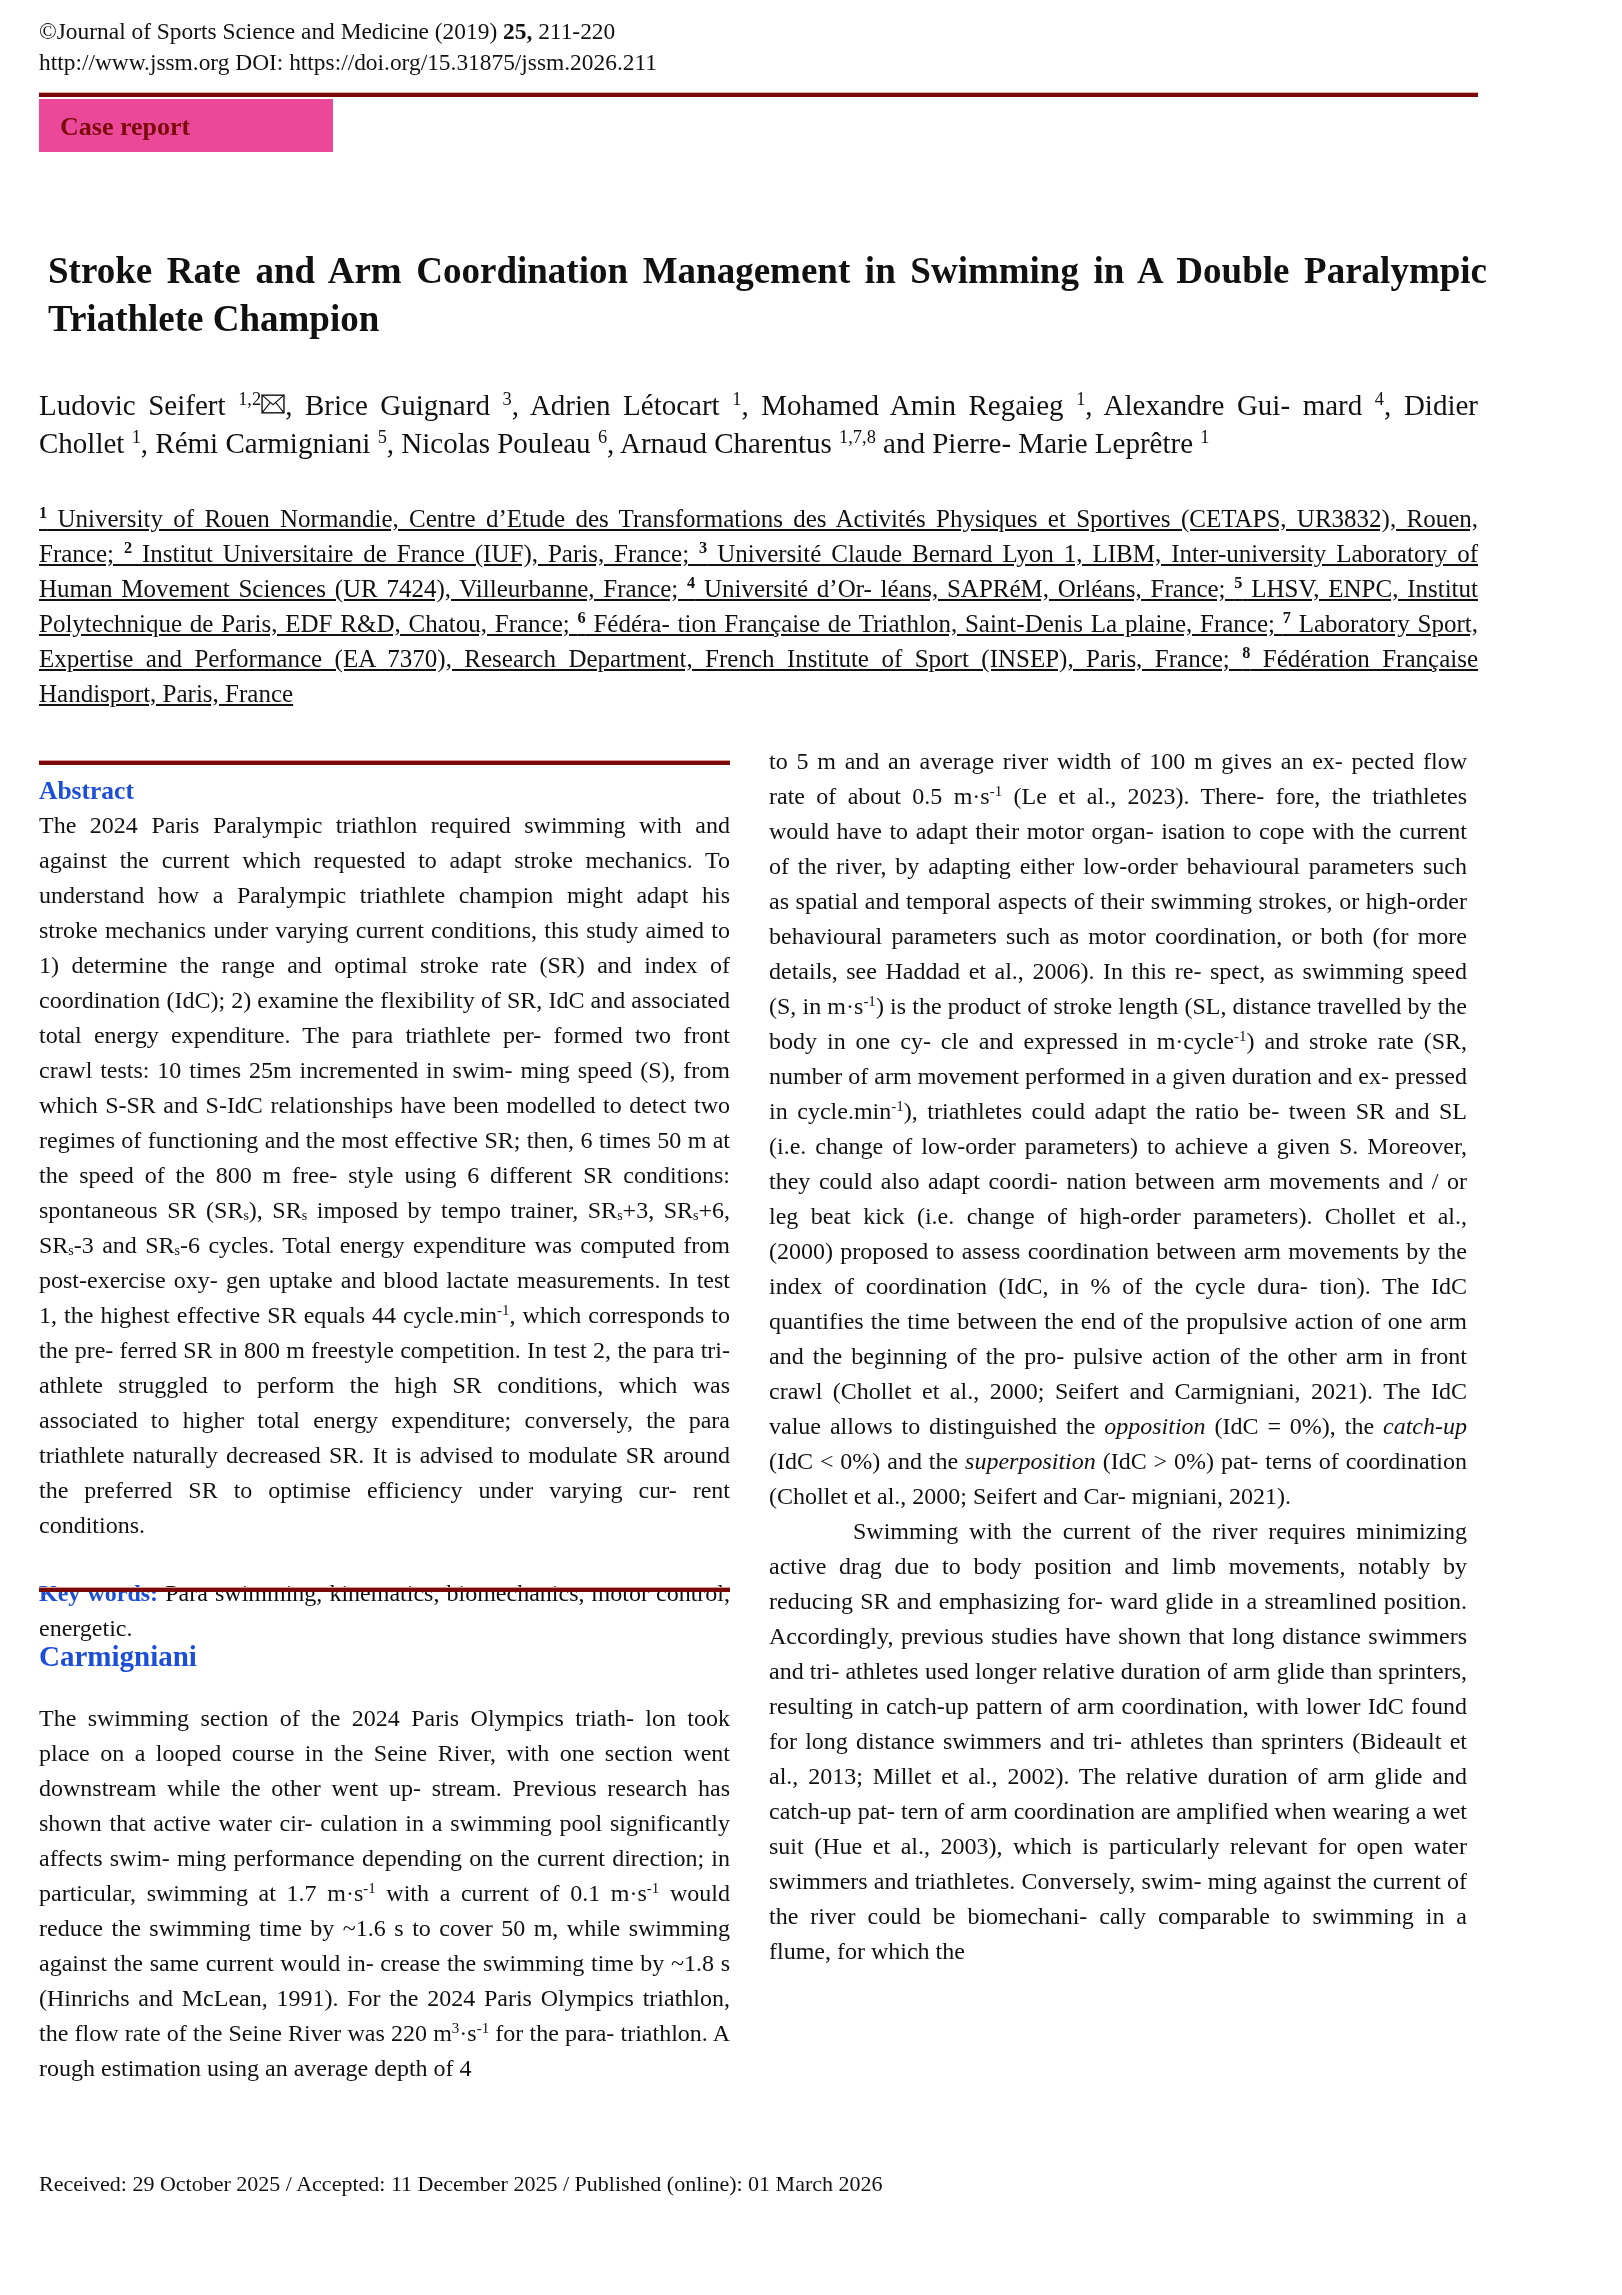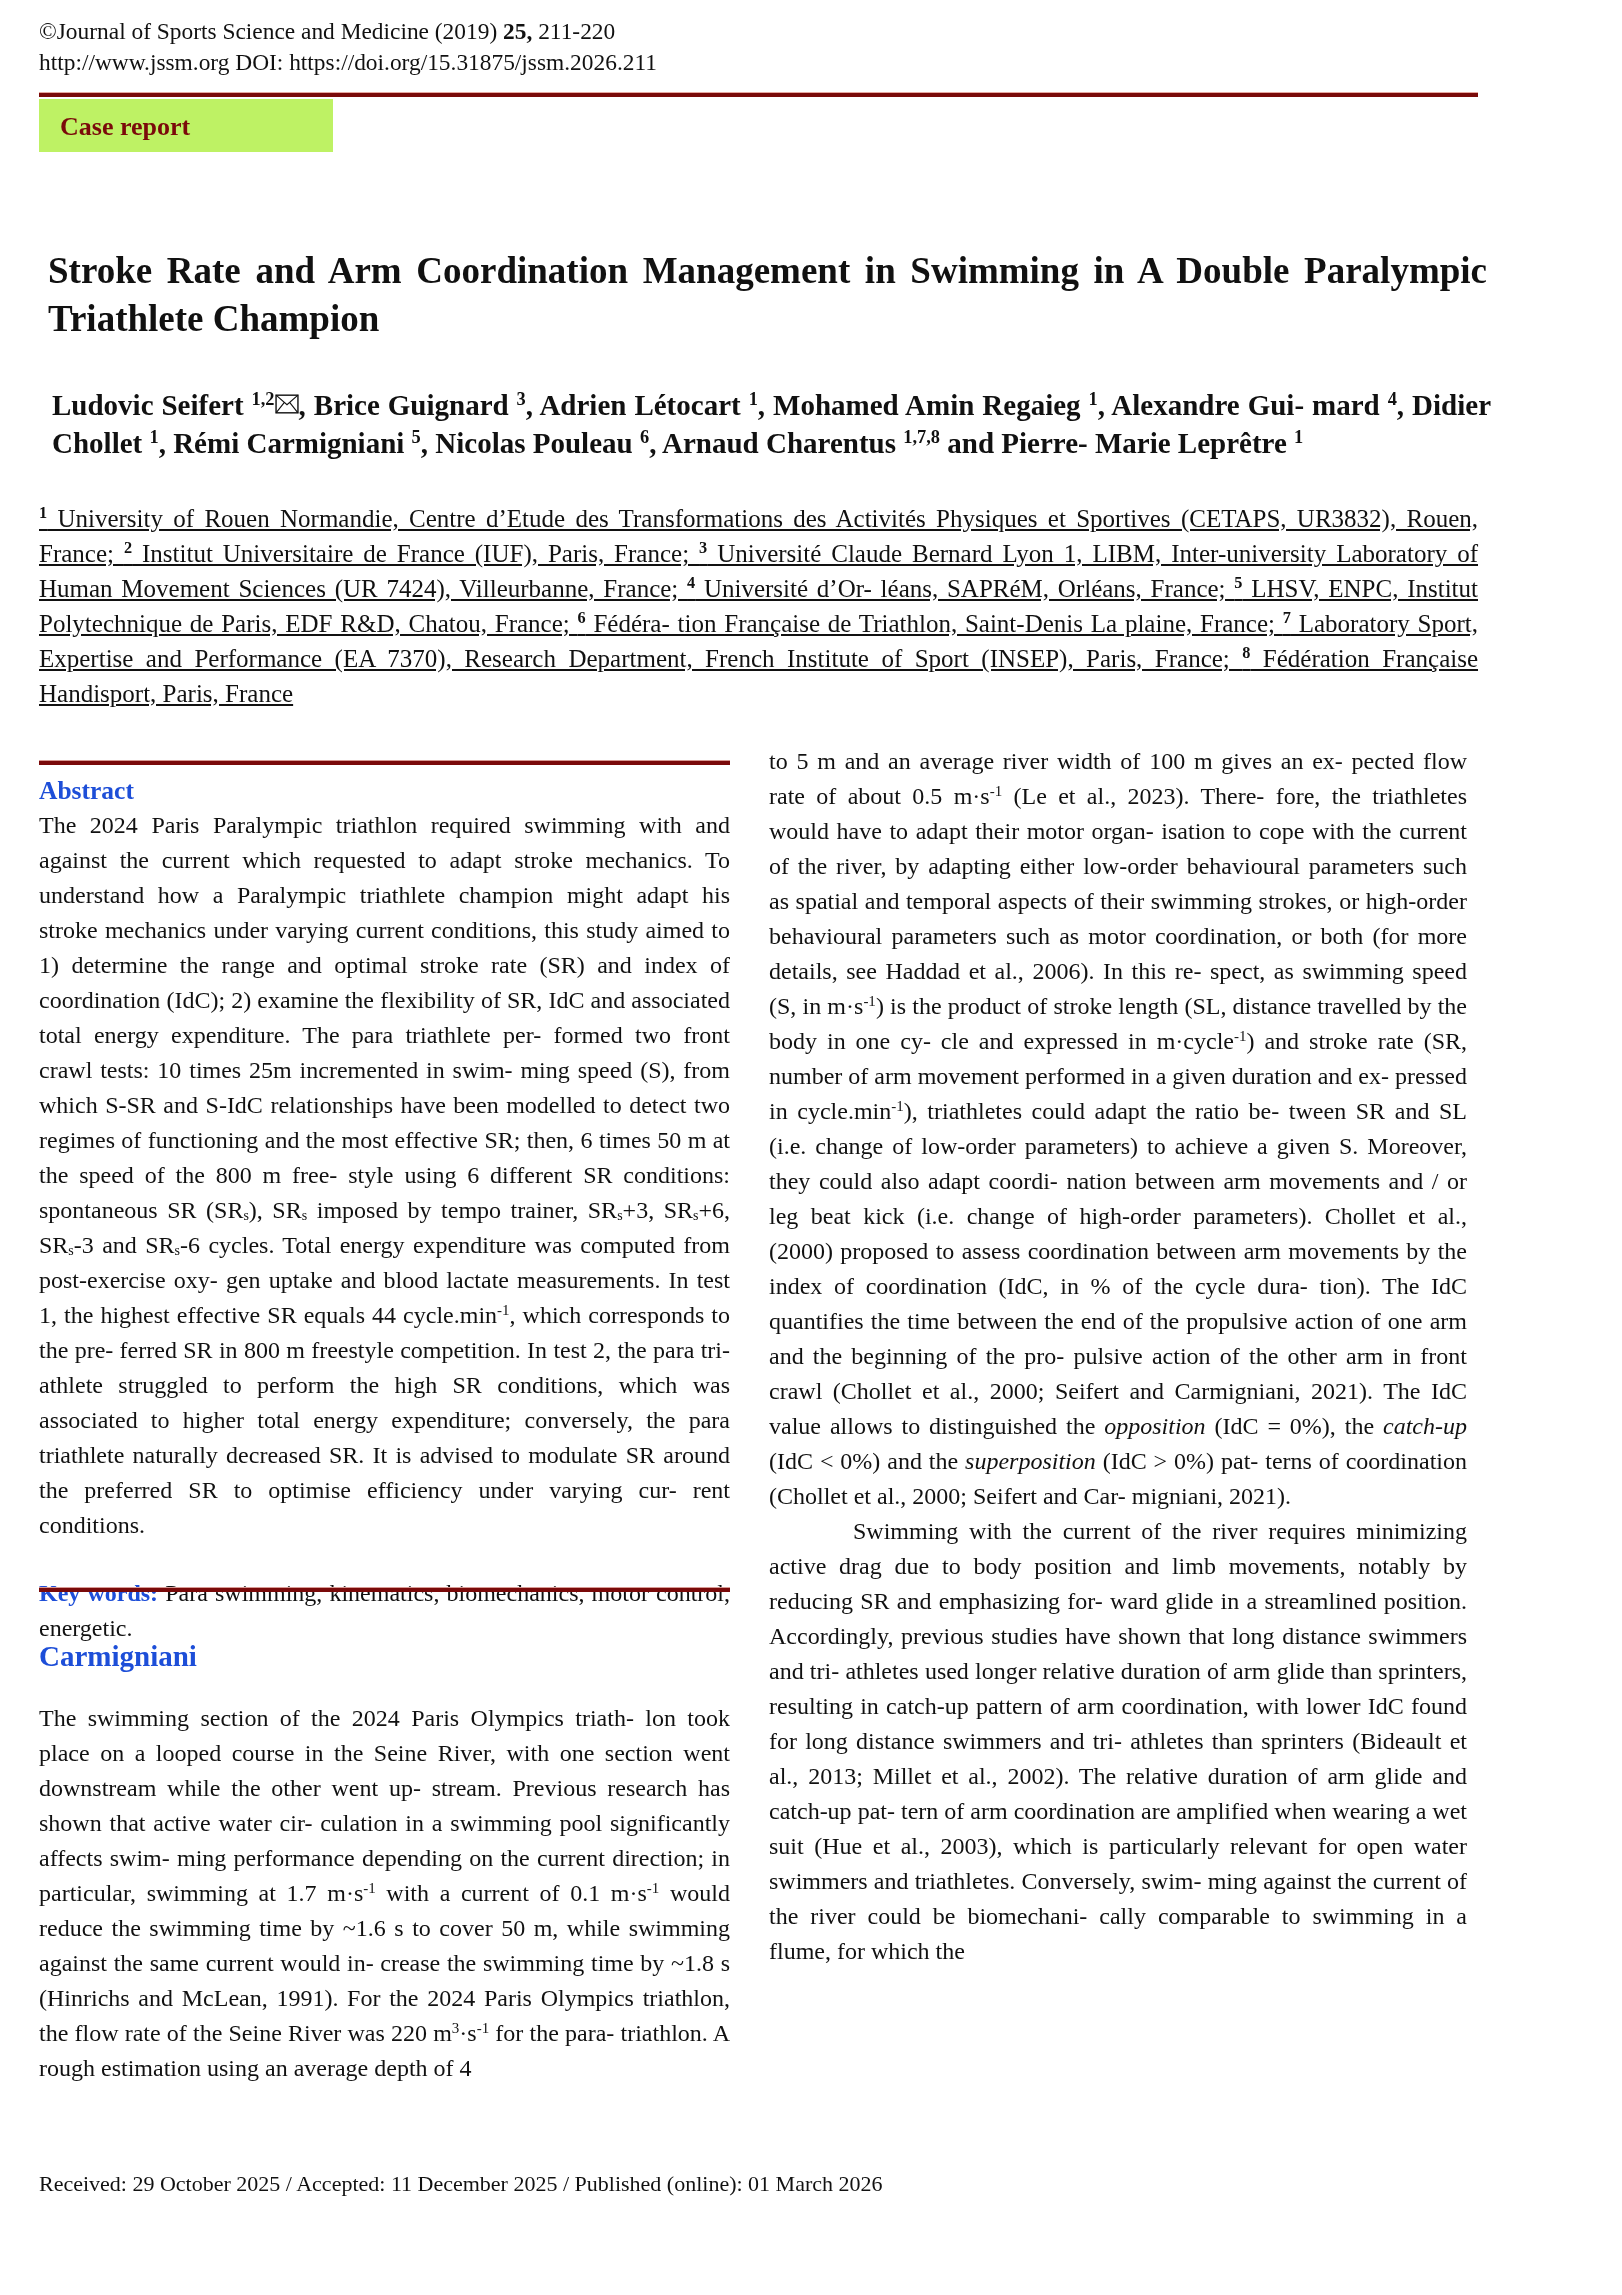--- a/index.html
+++ b/index.html
@@ -4,24 +4,24 @@
 <style>
   html, body { margin: 0; padding: 0; background: #ffffff; }
   body {
     width: 1623px; height: 2295px; position: relative; overflow: hidden;
     font-family: "Liberation Serif", "DejaVu Serif", serif; color: #111;
   }
   .abs { position: absolute; }
   .hdr { left: 39px; top: 15.6px; font-size: 23.4px; line-height: 31px; }
   .hdr b { font-weight: bold; }
   .top-rule { left: 39px; top: 92px; width: 1439px; height: 4.3px; background: #7a0a0a; border-top: 0.7px solid #e6a8a0; }
-  .badge { left: 39px; top: 99px; width: 294px; height: 53px; background: #bef264; }
+  .badge { left: 39px; top: 99px; width: 294px; height: 53px; background: #ec4899; }
   .badge span { position: absolute; left: 21px; top: 12.8px; font-size: 26px; font-weight: bold; color: #7a0a0a; }
   .title { left: 48px; top: 247px; width: 1439px; font-size: 37px; font-weight: bold; line-height: 48px; text-align: justify; text-align-last: left; }
-  .authors { left: 39px; top: 386px; width: 1439px; font-size: 29px; font-weight: bold; line-height: 38px; text-align: justify; margin-left: 13px; }
+  .authors { left: 39px; top: 386px; width: 1439px; font-size: 29px; font-weight: normal; line-height: 38px; text-align: justify; }
   .authors sup { font-size: 18.4px; vertical-align: 10px; line-height: 0; }
   .env { display: inline-block; width: 24px; height: 20px; vertical-align: 1.4px; }
   .affil { left: 39px; top: 501px; width: 1439px; font-size: 25px; line-height: 35px; text-align: justify; text-decoration: underline; }
   .affil sup { font-size: 16.3px; vertical-align: 9.2px; line-height: 0; font-weight: bold; }
   .col { width: 691px; font-size: 24px; line-height: 35px; text-align: justify; hyphens: manual; }
   .col1 { left: 39px; }
   .col2 { left: 769px; width: 698px; }
   .rule { height: 3.5px; background: #7a0a0a; width: 691px; left: 39px; border-top: 0.7px solid #d89a94; }
   .sec { color: #1d4ed8; font-weight: bold; }
   .h-abs { font-size: 25.5px; }

